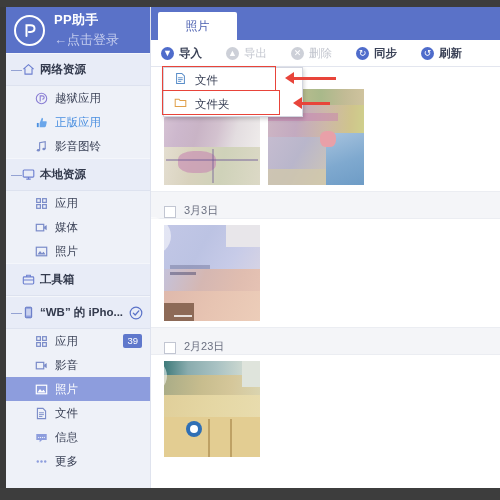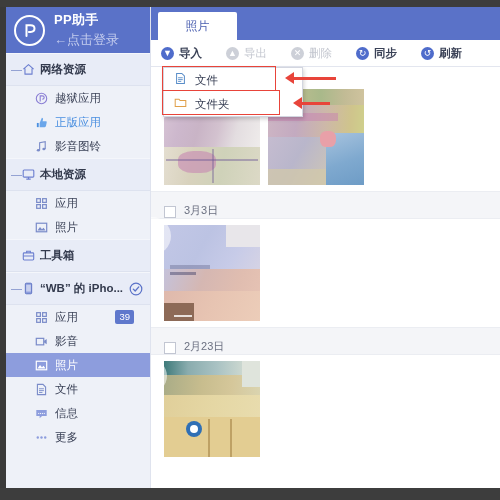--- a/index.html
+++ b/index.html
@@ -27,21 +27,21 @@
   .grp .gi { width:17px; display:flex; align-items:center; justify-content:center; }
   .grp .gl { font-size:11.5px; color:#333a4d; font-weight:bold; margin-left:3px; }
   .grp .chk { margin-left:auto; margin-right:7px; display:flex; }
 
   .item { height:24px; display:flex; align-items:center; padding-left:27px; cursor:default; }
   .item .ii { width:16px; display:flex; align-items:center; justify-content:center; }
   .item .il { font-size:11.5px; color:#3b4257; margin-left:6px; }
   .item.blue .il { color:#4a8fe0; }
   .item.sel { background:#8d9ddd; }
   .item.sel .il { color:#ffffff; }
-  .badge { margin-left:auto; margin-right:16px; background:#5f78cc; color:#fff; font-size:9.5px; border-radius:2px; padding:1px 4px; line-height:1.2; }
+  .badge { margin-left:auto; margin-right:8px; background:#5f78cc; color:#fff; font-size:9.5px; border-radius:2px; padding:1px 4px; line-height:1.2; }
 
   
   .pane { position:absolute; top:0; left:145px; width:355px; height:481px; }
   .tabbar { position:relative; height:33px; background:#5a72c8; }
   .tab { position:absolute; top:5px; height:28px; width:79px; display:flex; align-items:center; justify-content:center; font-size:12px; border-radius:2px 2px 0 0; }
   .tab.active { left:7px; background:#ffffff; color:#4a5fb0; }
   .tab.idle { left:92px; background:#8494d8; color:#ffffff; }
 
   .toolbar { position:relative; height:27px; background:#ffffff; border-bottom:1px solid #e3e6ef; display:flex; align-items:center; padding-left:10px; }
   .tb { display:flex; align-items:center; margin-right:24px; }
@@ -145,20 +145,29 @@
       <div class="item">
         <span class="ii">
           <svg width="13" height="13" viewBox="0 0 14 14">
               <rect x="1.8" y="1.8" width="4" height="4" fill="none" stroke="#7b8cc9" stroke-width="1.3"></rect>
               <rect x="8.2" y="1.8" width="4" height="4" fill="none" stroke="#7b8cc9" stroke-width="1.3"></rect>
               <rect x="1.8" y="8.2" width="4" height="4" fill="none" stroke="#7b8cc9" stroke-width="1.3"></rect>
               <rect x="8.2" y="8.2" width="4" height="4" fill="none" stroke="#7b8cc9" stroke-width="1.3"></rect>
             </svg>
         </span>
         <span class="il">应用</span>
+      </div>
+      <div class="item">
+        <span class="ii">
+          <svg width="13" height="13" viewBox="0 0 14 14">
+              <rect x="1.4" y="3.6" width="8" height="7" fill="none" stroke="#7b8cc9" stroke-width="1.3"></rect>
+              <path d="M9.8 6.2 L12.6 4.3 L12.6 9.9 L9.8 8.1 Z" fill="#7b8cc9"></path>
+            </svg>
+        </span>
+        <span class="il">媒体</span>
       </div>
       <div class="item">
         <span class="ii">
           <svg width="13" height="13" viewBox="0 0 14 14">
               <rect x="1.4" y="2.4" width="11.2" height="9.2" fill="none" stroke="#7b8cc9" stroke-width="1.3"></rect>
               <path d="M2.6 10.2 L5.4 6.4 L7.5 9 L9.2 7.4 L11.4 10.2 Z" fill="#7b8cc9"></path>
             </svg>
         </span>
         <span class="il">照片</span>
       </div>

